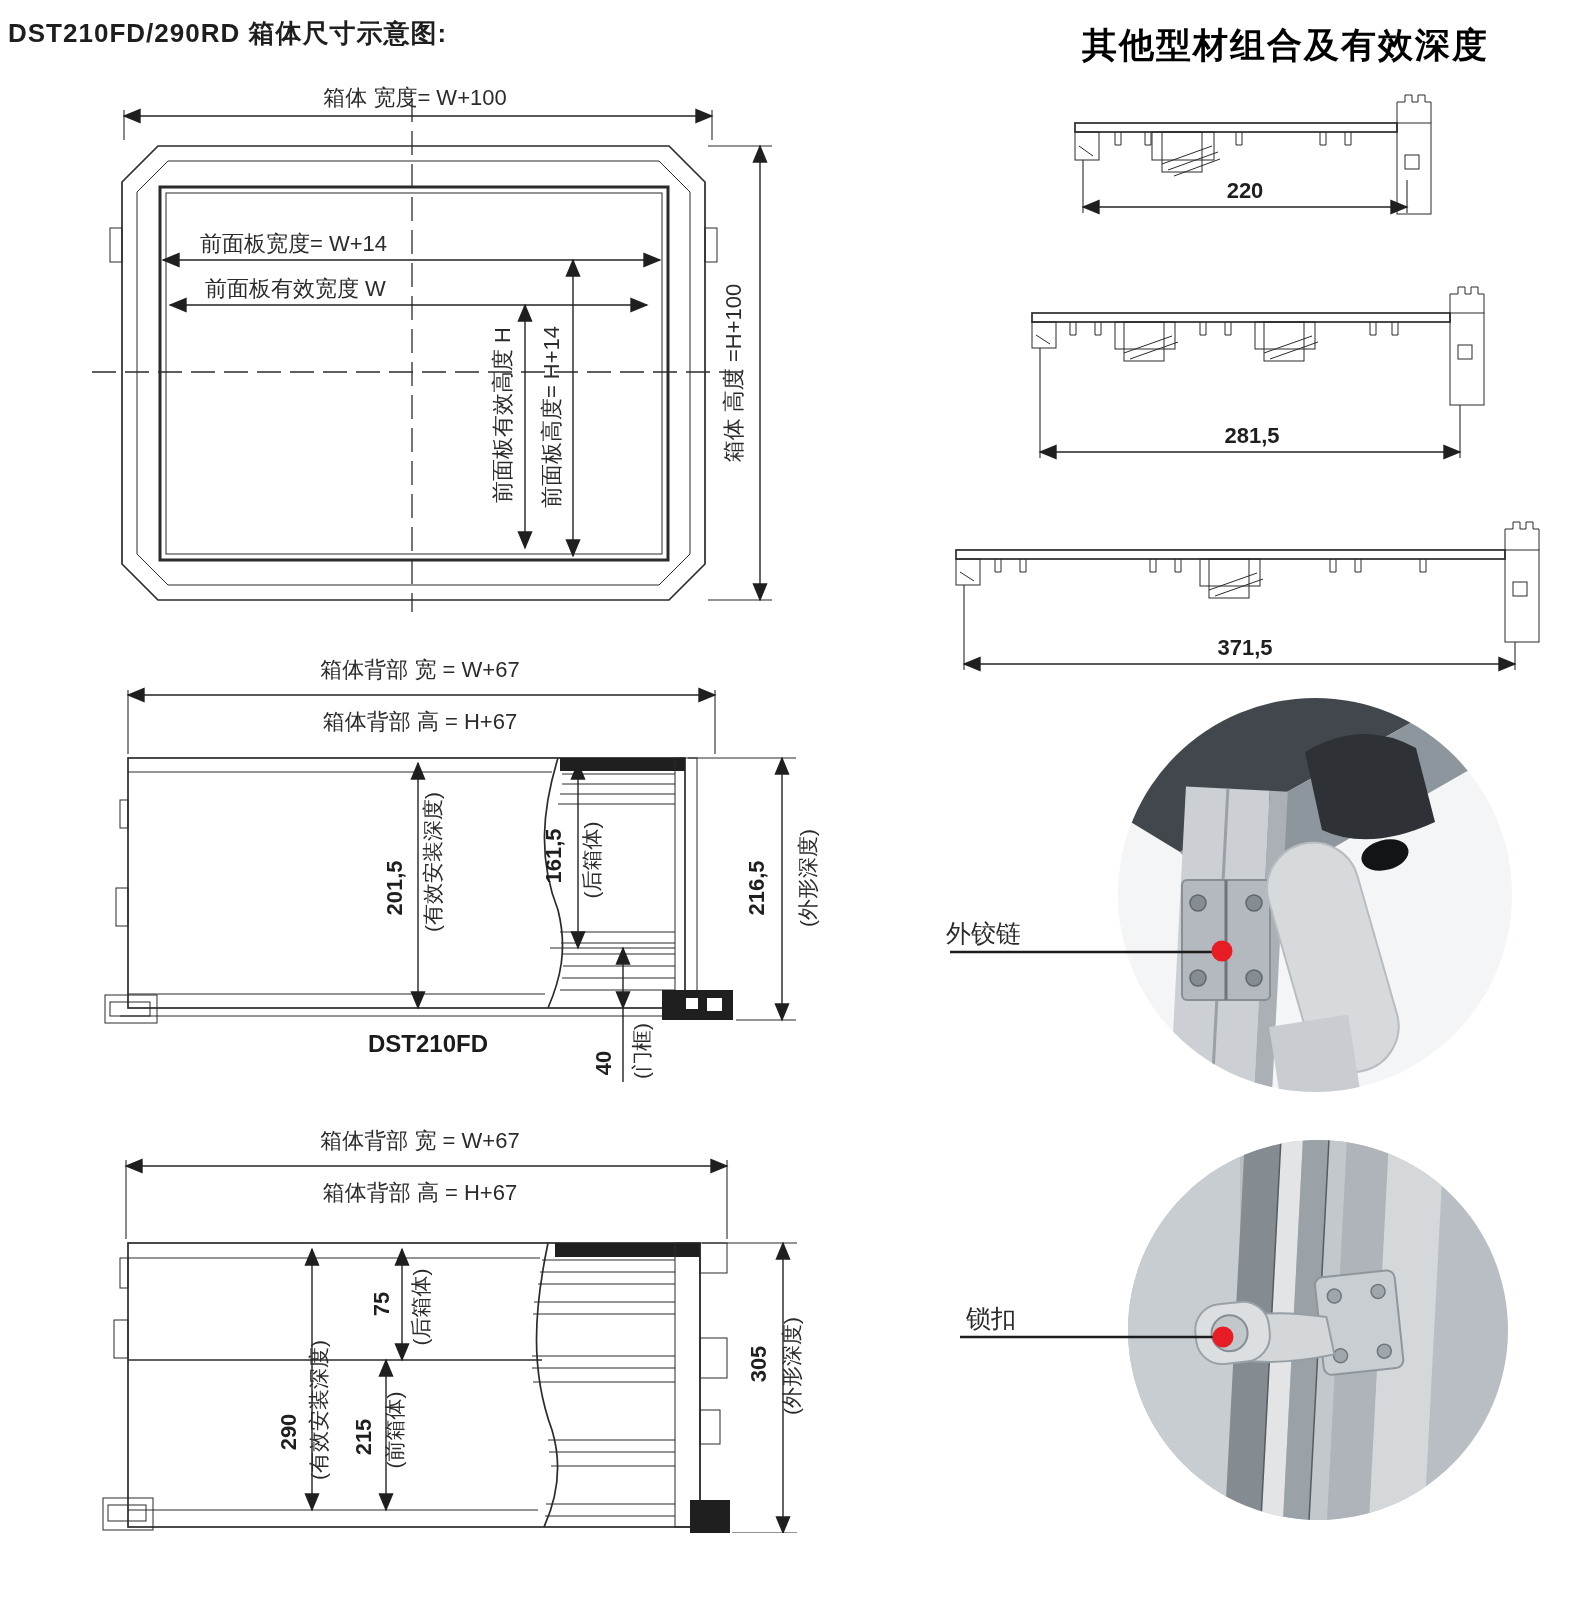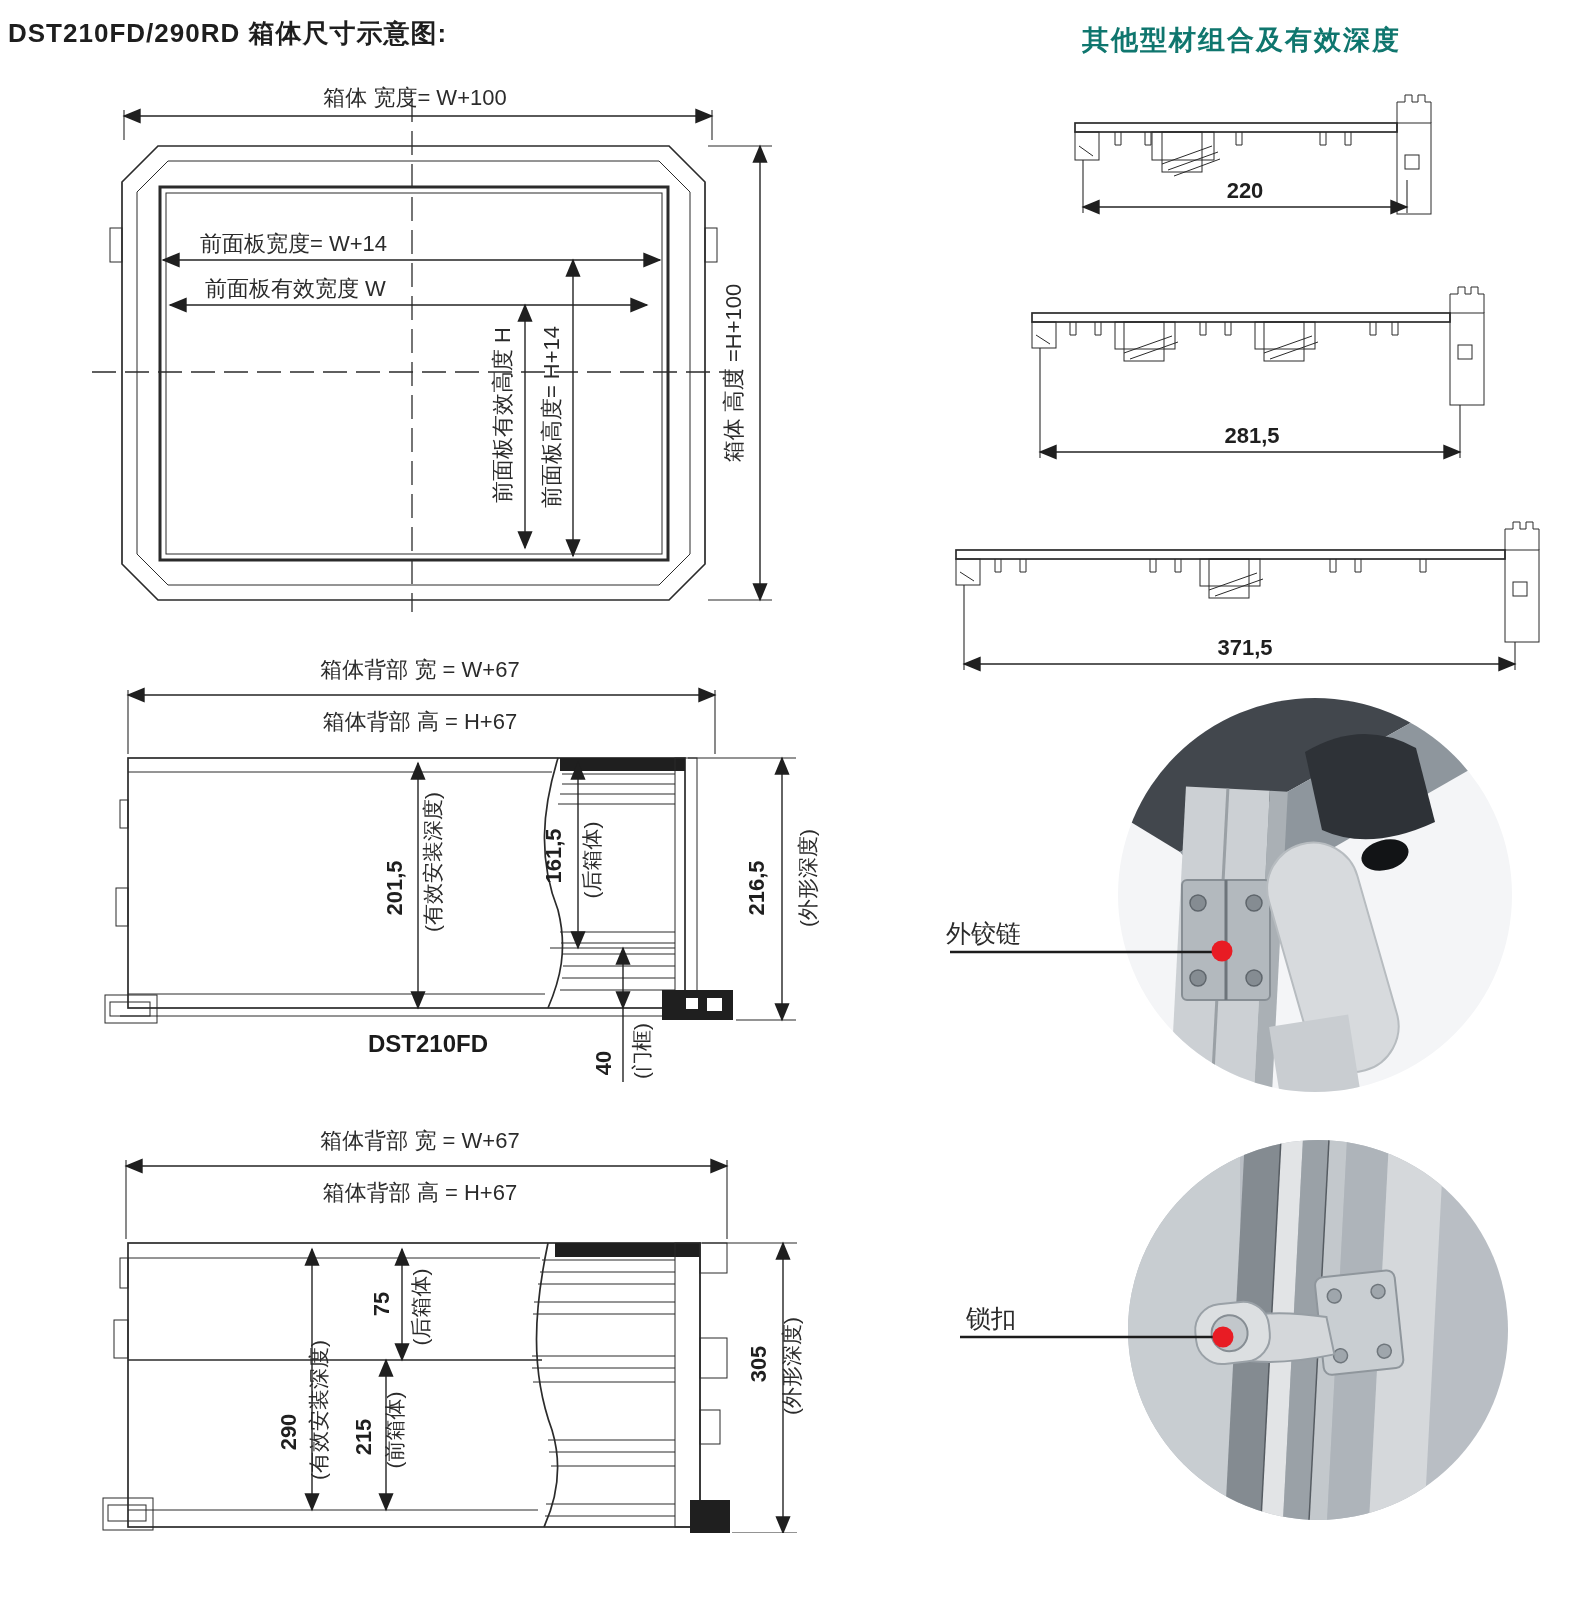--- a/index.html
+++ b/index.html
@@ -1,20 +1,20 @@
 <!DOCTYPE html>
 <html><head>
 <meta charset="utf-8">
 <style>
   html,body{margin:0;padding:0;background:#ffffff;}
   #stage{position:relative;width:1580px;height:1533px;background:#fff;overflow:hidden;
          font-family:"Liberation Sans","DejaVu Sans",sans-serif;color:#222;}
   .abs{position:absolute;}
   #main-title{left:8px;top:16px;font-size:26px;font-weight:bold;letter-spacing:1px;color:#1e1e1e;}
-  #profiles-title{left:1082px;top:22px;font-size:27px;font-weight:600;letter-spacing:2px;color:#0f766e;}
+  #profiles-title{left:1082px;top:22px;font-size:35px;font-weight:600;letter-spacing:2px;color:#000000;}
   svg{position:absolute;overflow:visible;}
   svg text{font-family:"Liberation Sans","DejaVu Sans",sans-serif;}
   .ln{stroke:#2b2b2b;stroke-width:1.7;fill:none;}
   .thin{stroke:#2b2b2b;stroke-width:1;fill:none;}
   .thick{stroke:#2b2b2b;stroke-width:3;fill:none;}
   .dim{stroke:#232323;stroke-width:1.4;fill:none;}
   .ext{stroke:#2b2b2b;stroke-width:1.1;fill:none;}
   .cl{stroke:#2b2b2b;stroke-width:1.3;fill:none;stroke-dasharray:24 9;}
   .dtxt{font-size:22px;font-weight:600;fill:#1f1f1f;}
   .ntxt{font-size:21px;fill:#2b2b2b;}

